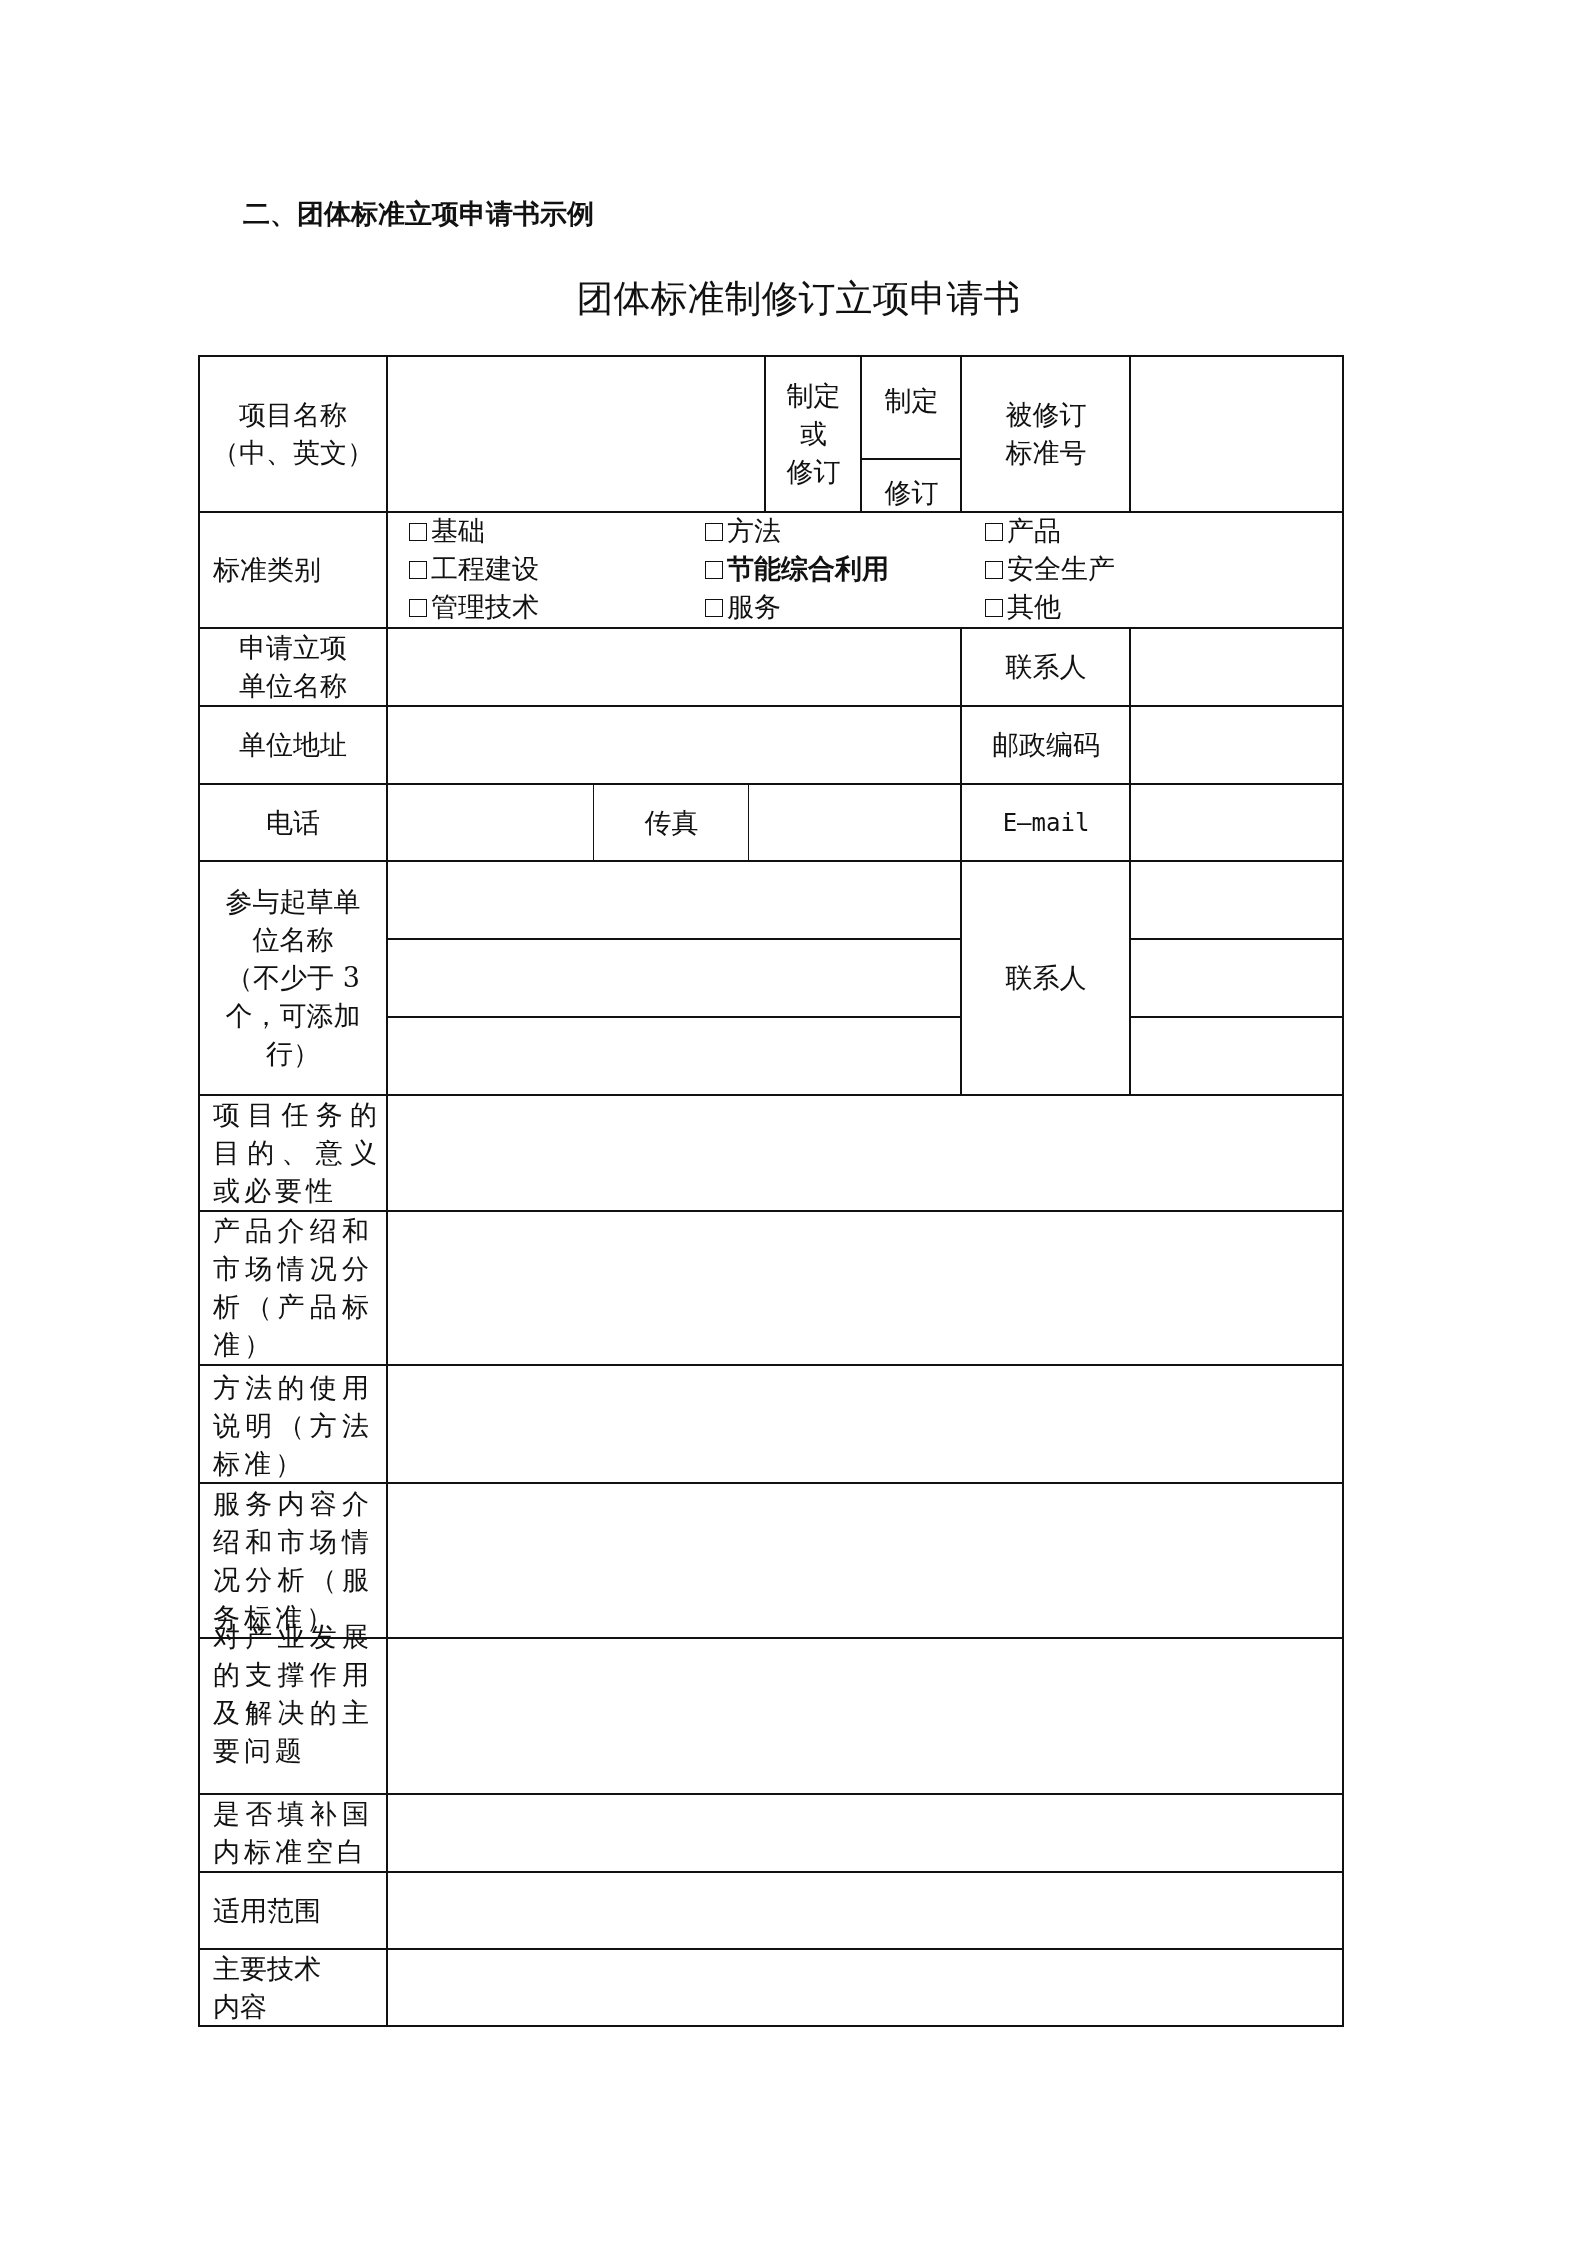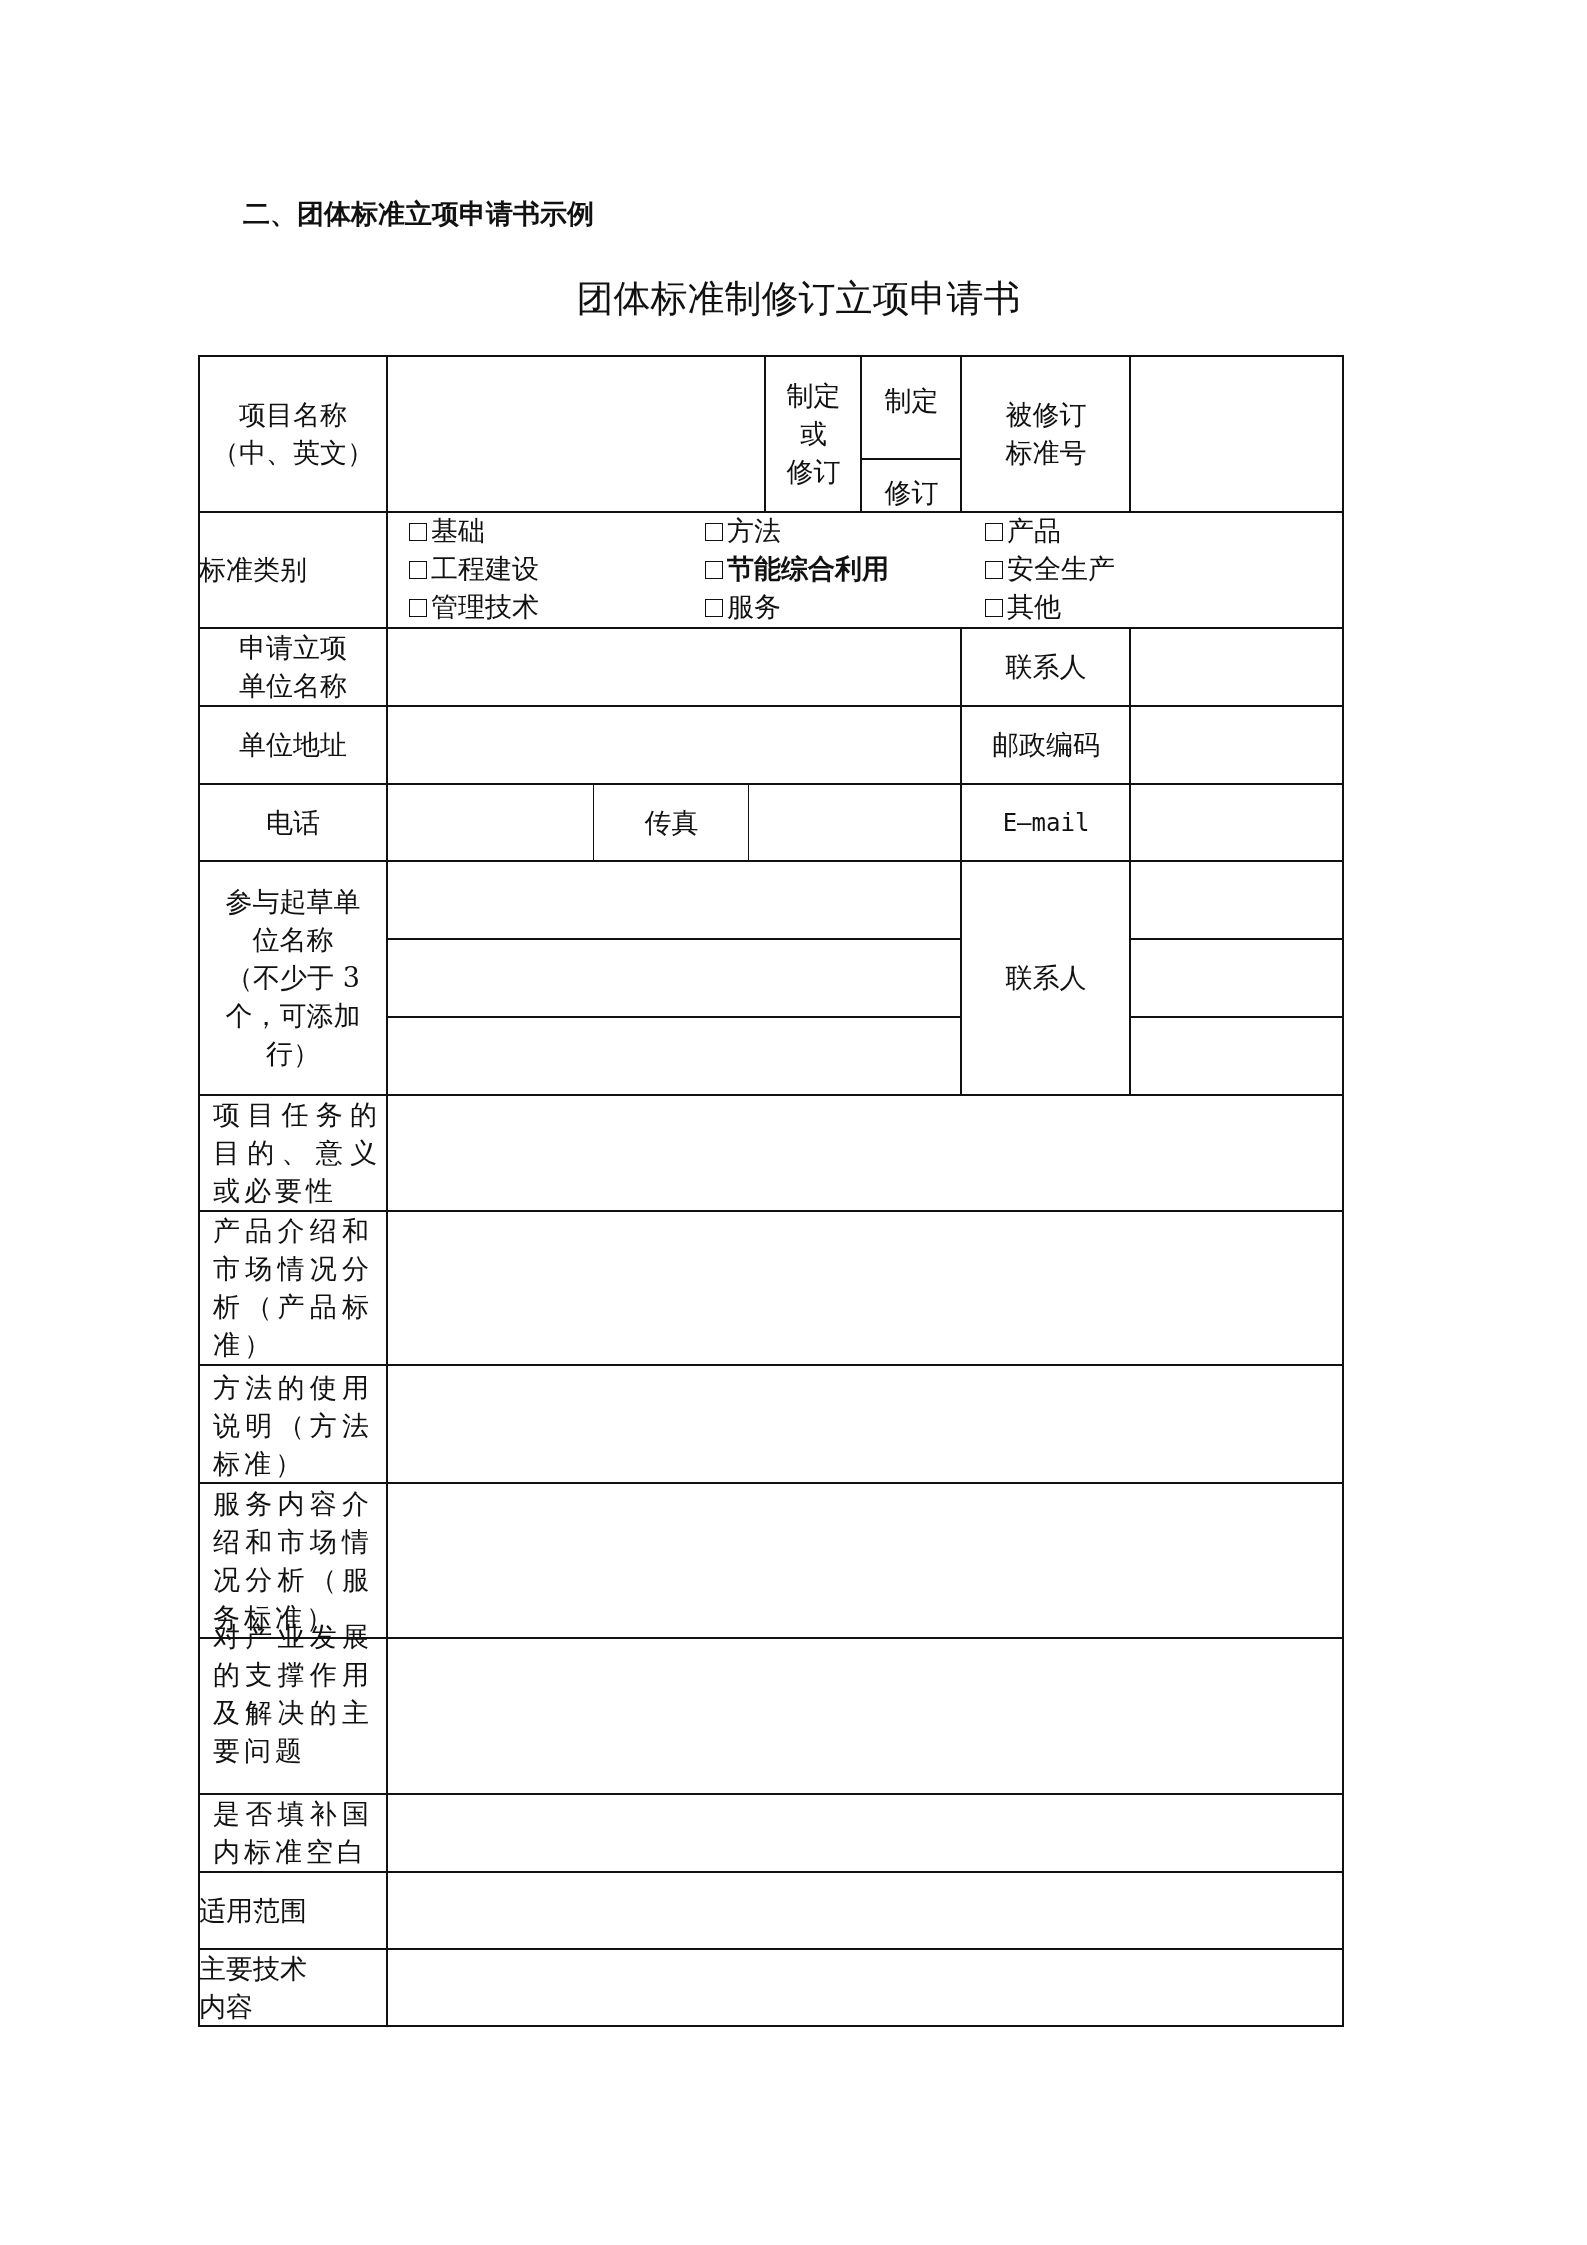--- a/index.html
+++ b/index.html
@@ -3,21 +3,21 @@
 <meta charset="utf-8">
 <style>
   html,body{margin:0;padding:0;background:#ffffff;}
   body{width:1587px;height:2245px;position:relative;overflow:hidden;font-family:"DejaVu Serif","Liberation Serif",serif;color:#111;}
   .abs{position:absolute;}
   .section-heading{left:243px;top:196px;font-size:27px;font-weight:bold;font-family:"DejaVu Sans","Liberation Sans",sans-serif;letter-spacing:0px;}
   .doc-title{left:0;width:1587px;top:274px;text-align:center;font-size:37px;font-family:"DejaVu Sans","Liberation Sans",sans-serif;padding-left:10px;box-sizing:border-box;}
   .hl{position:absolute;height:2px;background:#111;}
   .vl{position:absolute;width:2px;background:#111;}
   .cell{position:absolute;display:flex;align-items:center;justify-content:center;text-align:center;font-size:27px;line-height:38px;box-sizing:border-box;}
-  .cell.left{justify-content:flex-start;text-align:left;}
+  .cell.left{justify-content:flex-start;text-align:left;padding-left:14px;}
   .cell.justify{justify-content:flex-start;text-align:justify;text-align-last:left;padding:0 14px;letter-spacing:4px;}
   .field{position:absolute;box-sizing:border-box;}
   .cb{position:absolute;font-size:27px;line-height:38px;white-space:nowrap;padding-left:8px;}
   .cb .box{display:inline-block;width:18px;height:18px;border:1.5px solid #111;margin-right:4px;vertical-align:-1px;box-sizing:border-box;}
 </style>
 </head>
 <body>
 
 <div class="abs section-heading">二、团体标准立项申请书示例</div>
 <div class="abs doc-title">团体标准制修订立项申请书</div>

